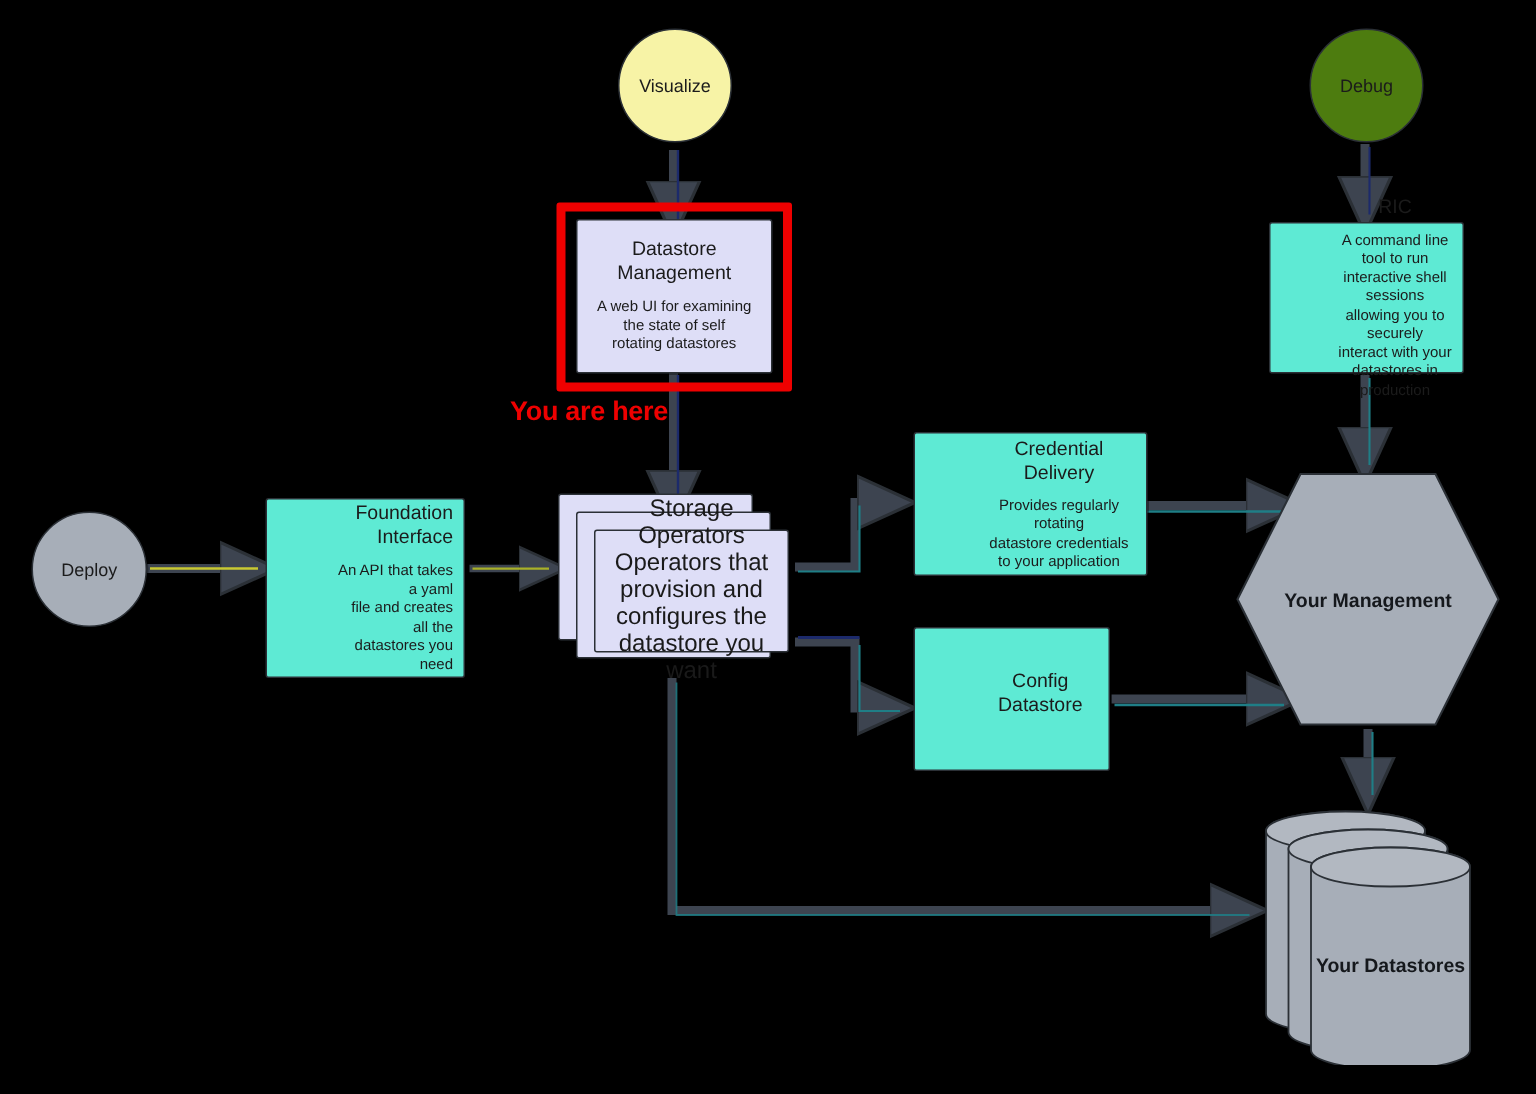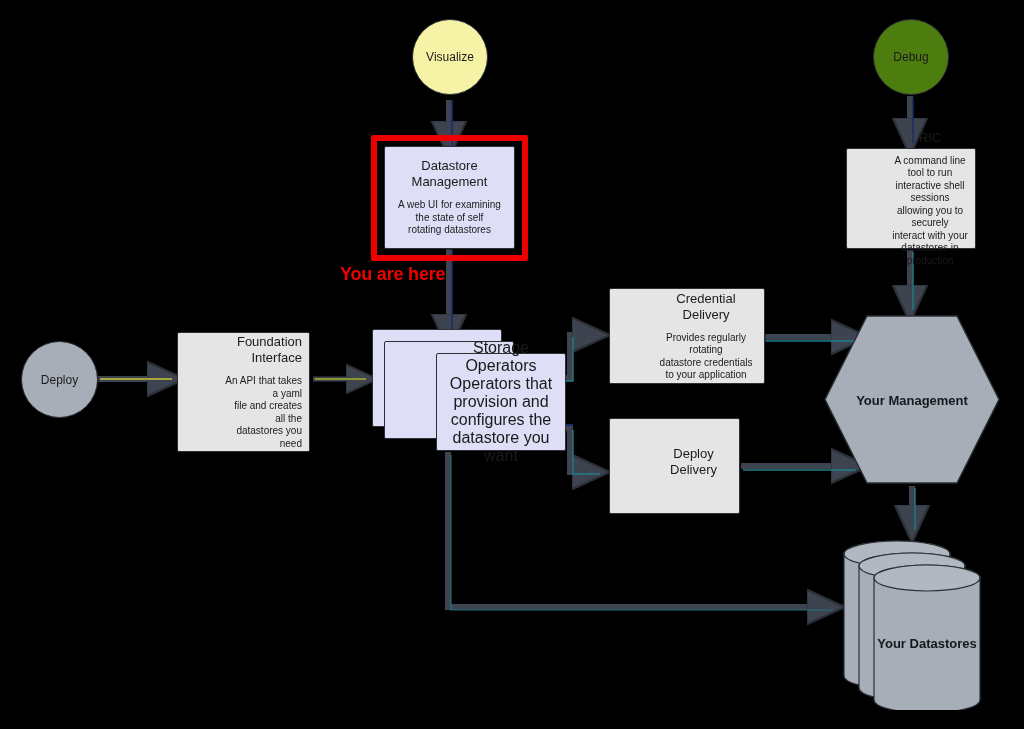--- a/index.html
+++ b/index.html
@@ -51,21 +51,21 @@
     margin-bottom: 9px;
     white-space: pre-line;
   }
   .box .desc {
     font-size: 10px;
     line-height: 12.5px;
     color: #1b1b1b;
     white-space: pre-line;
   }
   .box.lavender { background: #dedef7; }
-  .box.graybox  { background: #e5e5e5; padding-left: 45px; }
+  .box.graybox  { background: #5eead4; padding-left: 45px; }
 
   
   .stack { position: absolute; }
   .stack .layer {
     position: absolute;
     background: #dedef7;
     border: 1px solid #2b3036;
     border-radius: 2px;
     box-sizing: border-box;
   }
@@ -247,37 +247,37 @@
   <div class="node box graybox" style="left:177px; top:332px; width:133px; height:120px;text-align:right;">
     <div class="title">Foundation Interface</div>
     <div class="desc">An API that takes a yaml
 file and creates all the
 datastores you need</div>
   </div>
 
   <div class="stack" style="left:372px; top:329px; width:160px; height:130px;">
     <div class="layer l1" style="width:130px; height:98px;"></div>
     <div class="layer l2" style="width:130px; height:98px;"></div>
-    <div class="front" style="width:130px; height:98px;margin-left:40px;">
+    <div class="front" style="width:130px; height:82px;">
       <div class="title">Storage Operators</div>
       <div class="desc">Operators that provision
 and configures the
 datastore you want</div>
     </div>
   </div>
 
   <div class="node box graybox" style="left:609px; top:288px; width:156px; height:96px;">
     <div class="title">Credential Delivery</div>
     <div class="desc">Provides regularly rotating
 datastore credentials
 to your application</div>
   </div>
 
   <div class="node box graybox" style="left:609px; top:418px; width:131px; height:96px;">
-    <div class="title">Deploy Delivery</div>
+    <div class="title">Config Datastore</div>
   </div>
 
   <div class="node box graybox" style="left:846px; top:148px; width:130px; height:101px;">
     <div class="title">RIC</div>
     <div class="desc">A command line tool to run
 interactive shell sessions
 allowing you to securely
 interact with your
 datastores in production</div>
   </div>

